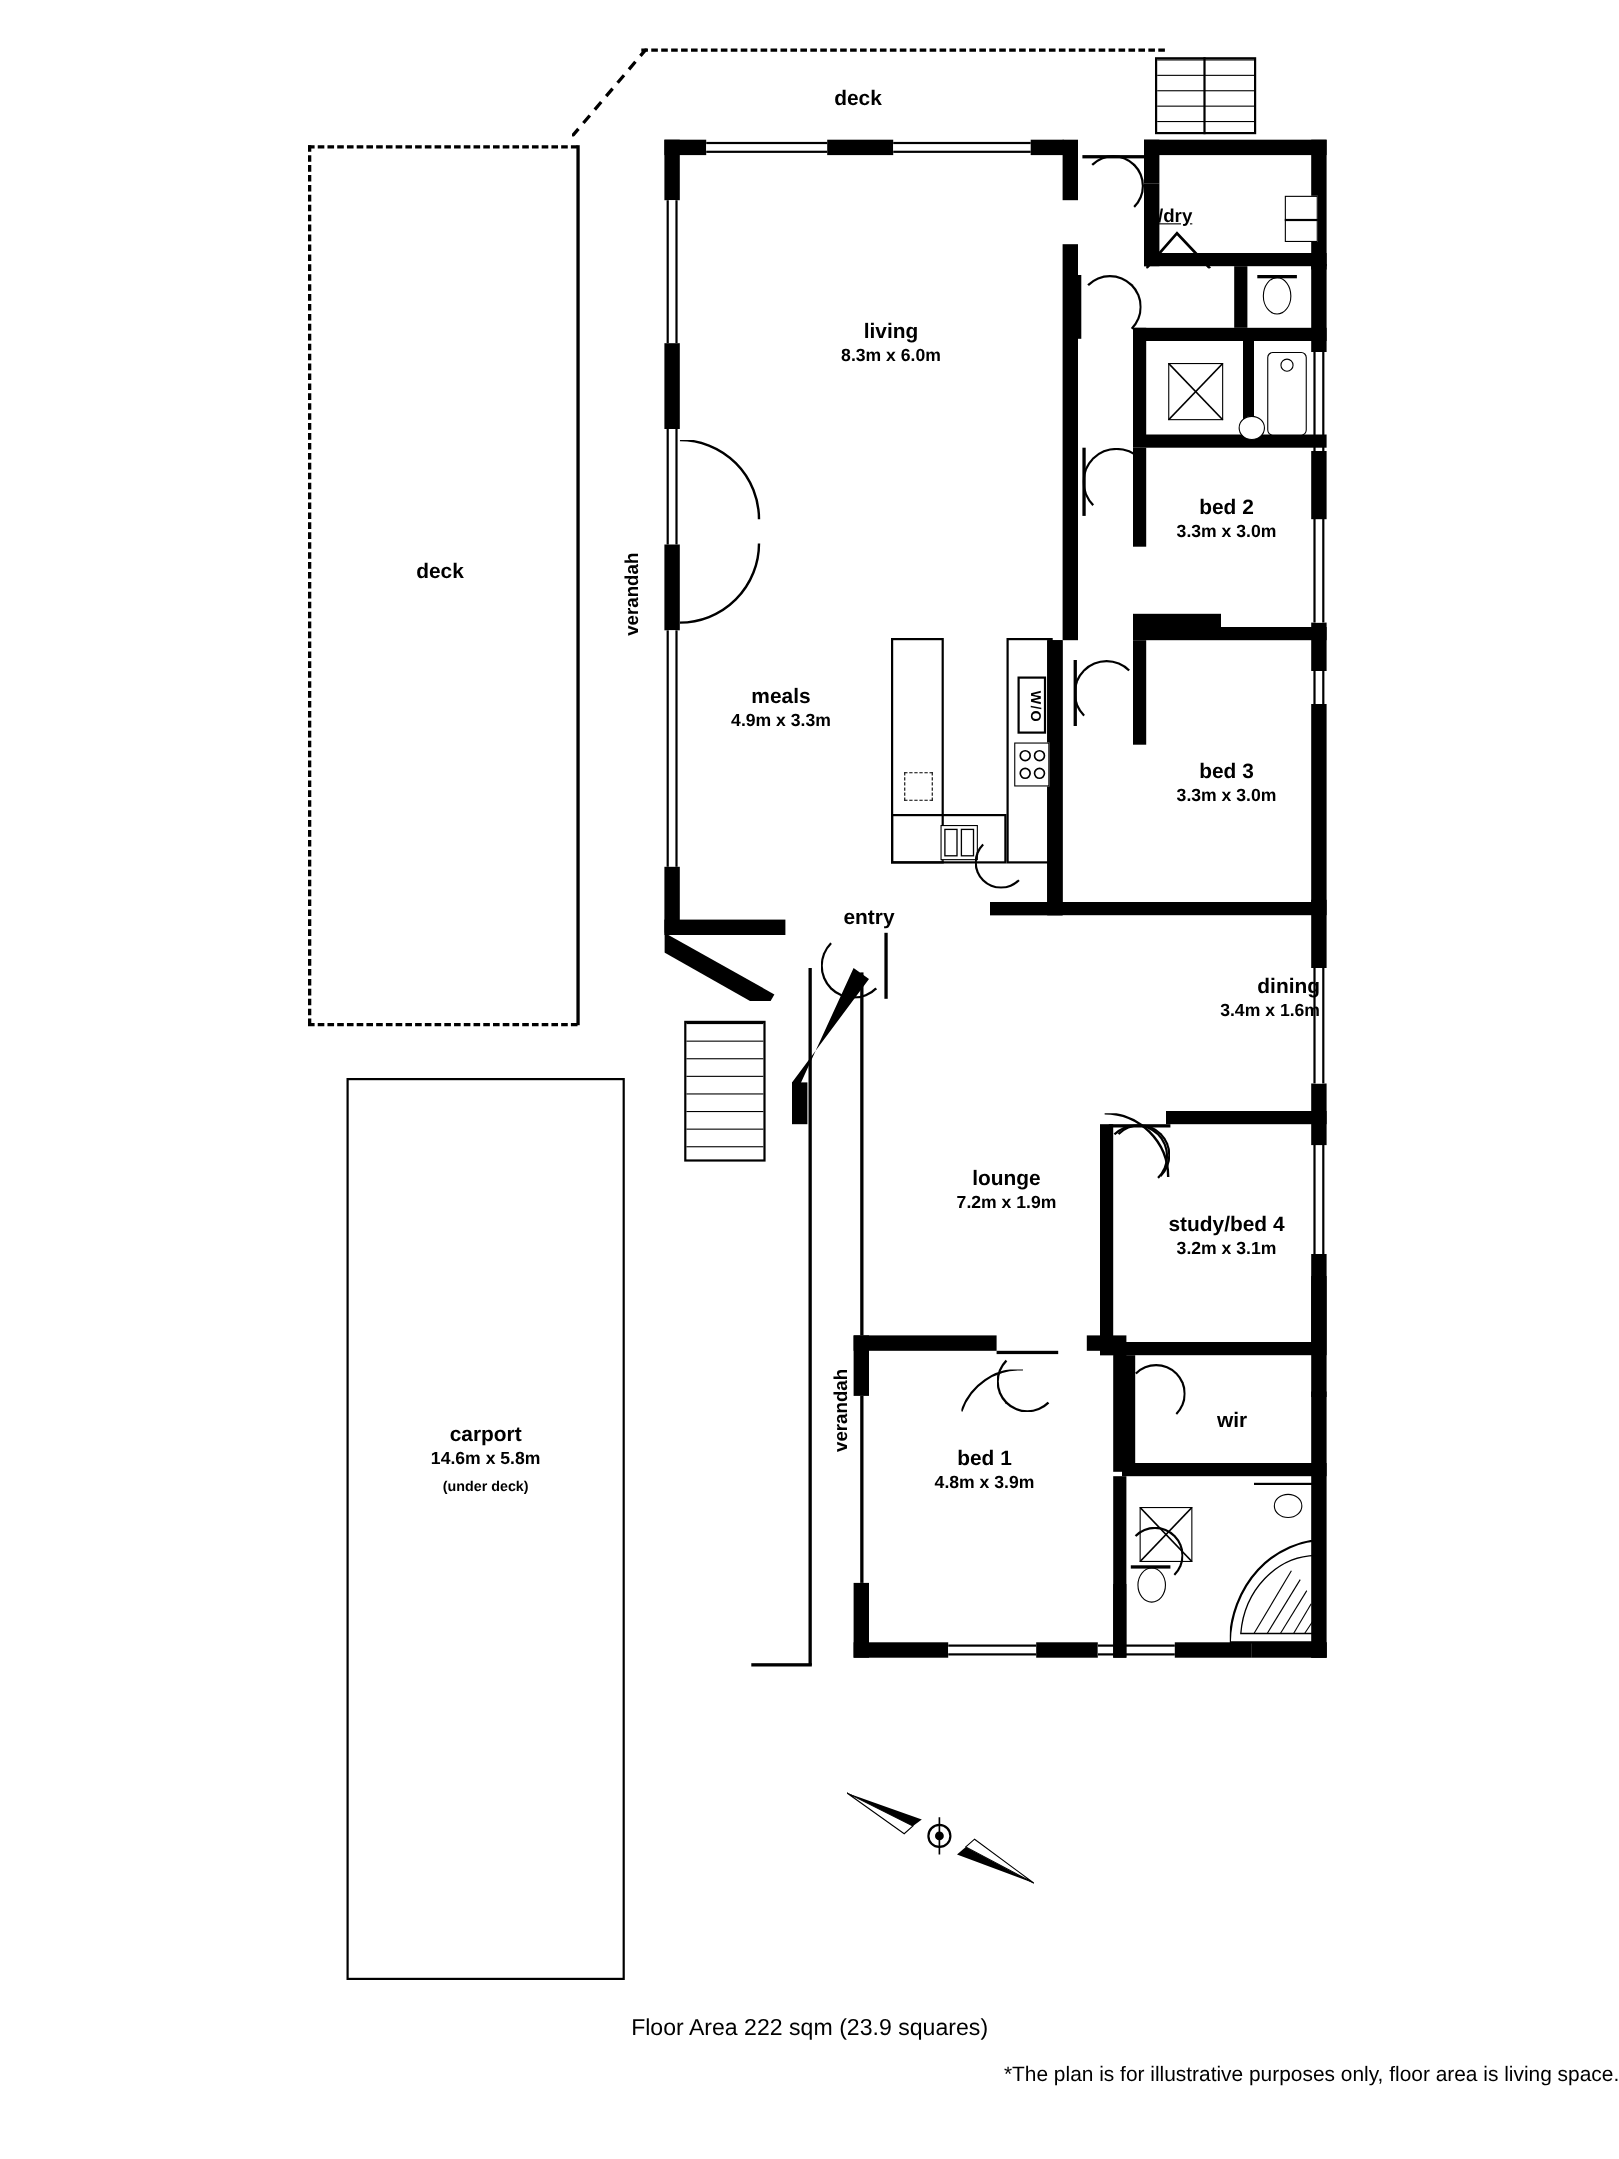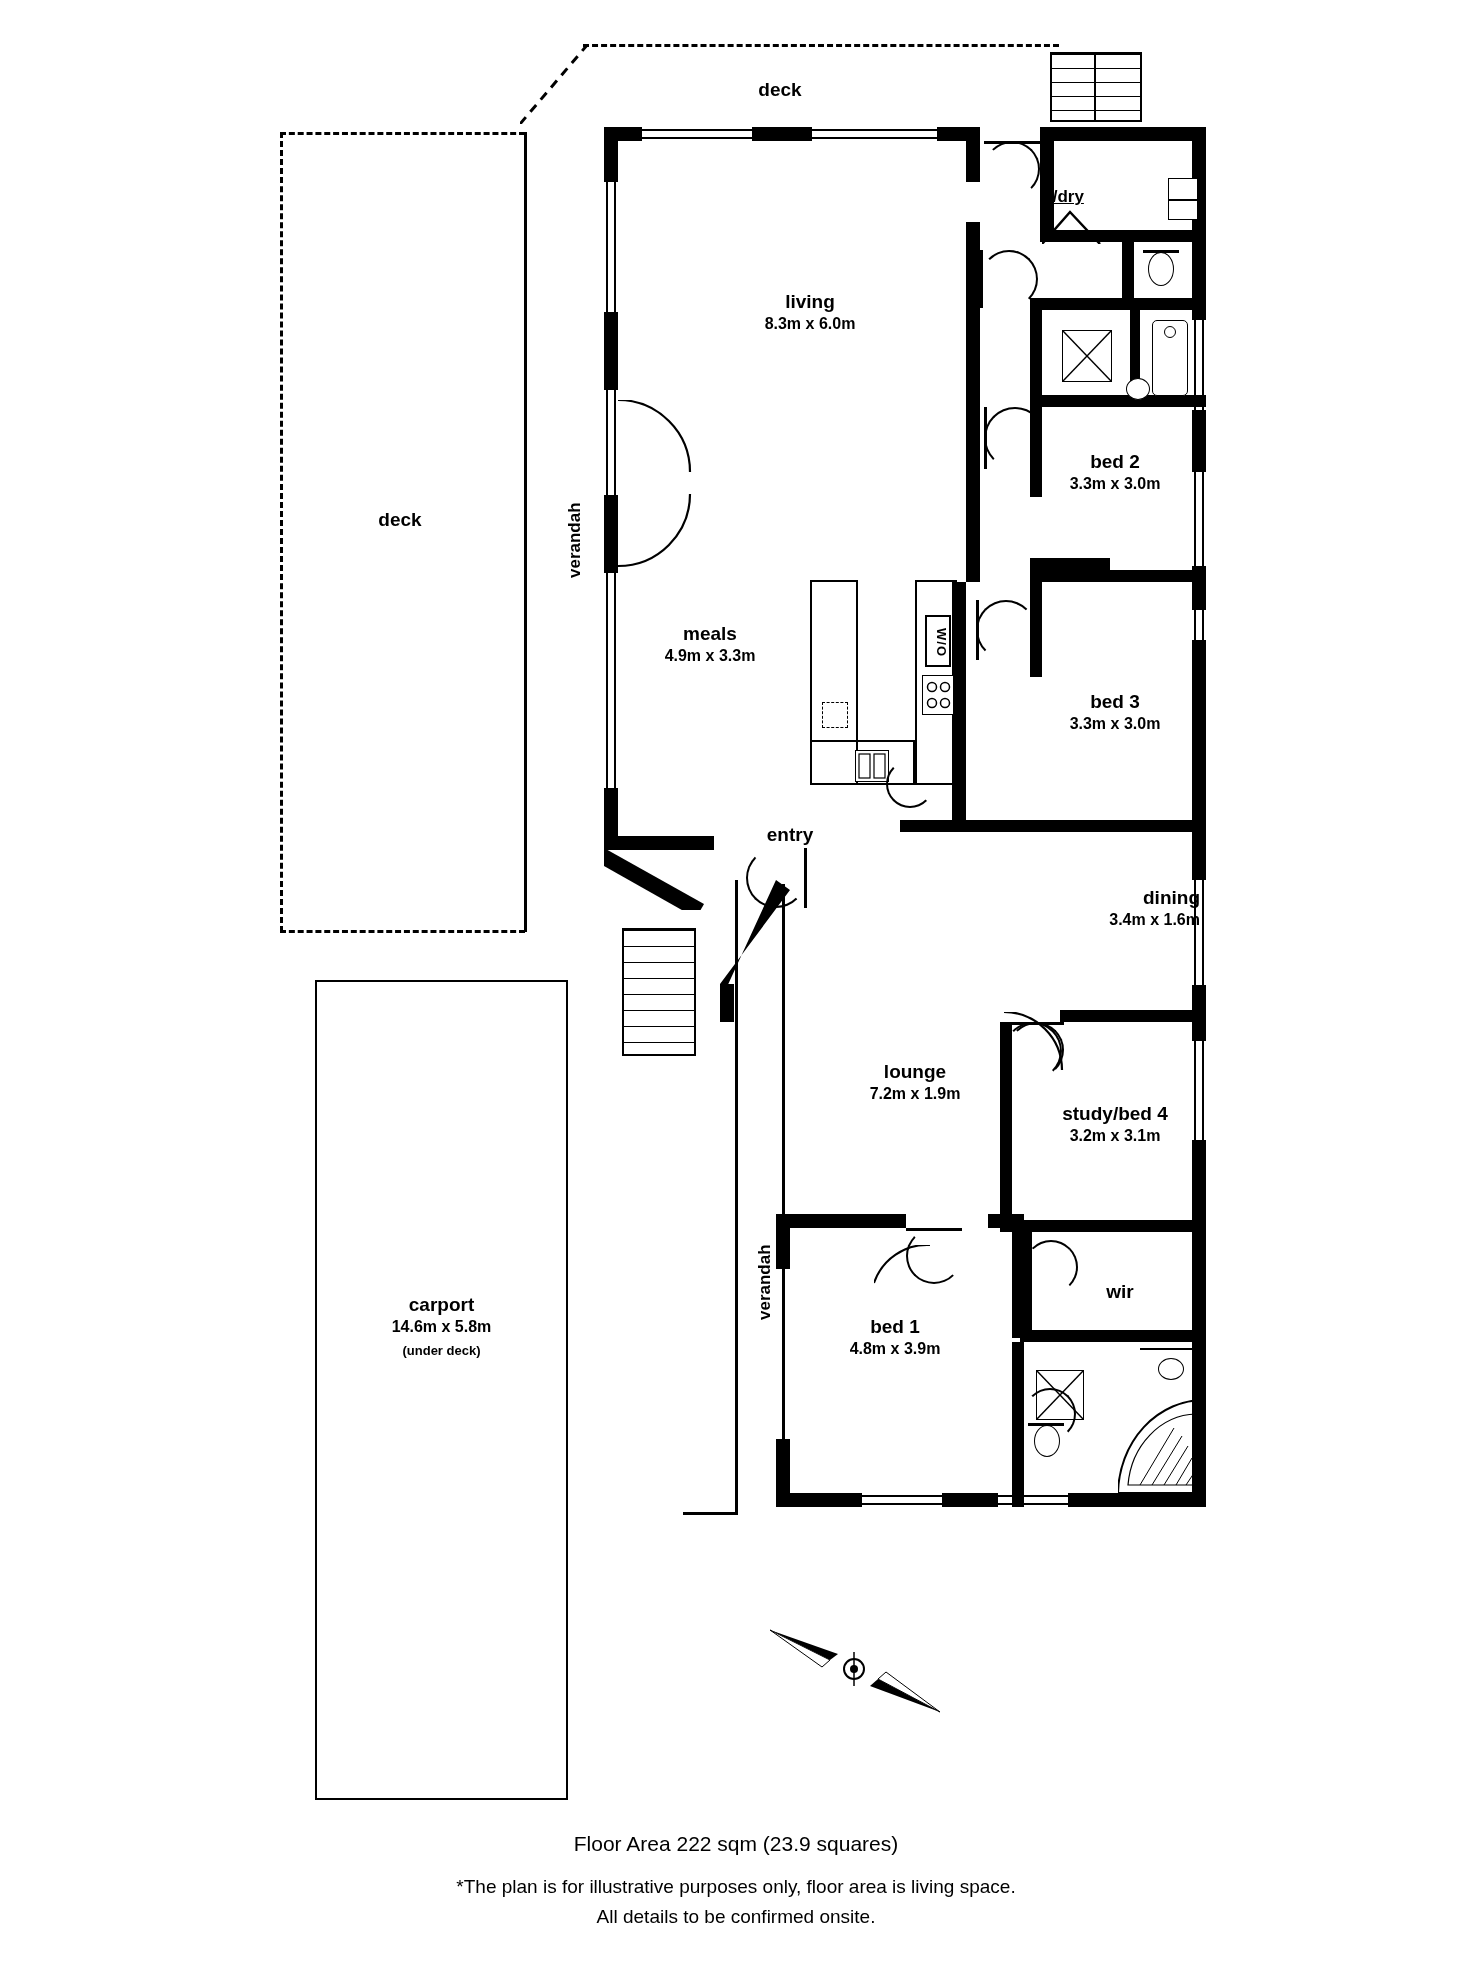--- a/index.html
+++ b/index.html
@@ -64,21 +64,21 @@
     transform-origin: 0 0;
     transform: rotate(-90deg);
   }
   .footer {
     position: absolute;
     width: 100%;
     text-align: center;
     font-weight: normal;
   }
   .footer-title { font-size: 21px; }
-  .footer-note { font-size: 19px; line-height: 30px; }
+  .footer-note { font-size: 19px; line-height: 30px; text-align: right; }
   .doorarc {
     position: absolute;
     border: 2px solid #000000;
     border-radius: 50%;
     box-sizing: border-box;
   }
   .fixture {
     position: absolute;
     border: 1.5px solid #000000;
     box-sizing: border-box;
@@ -462,15 +462,14 @@
       <polygon points="170,100 100,74 108,67" fill="#000"></polygon>
       <polygon points="170,100 108,67 116,60" fill="#ffffff" stroke="#000" stroke-width="1"></polygon>
       <circle cx="84" cy="57" r="10" fill="none" stroke="#000" stroke-width="2"></circle>
       <circle cx="84" cy="57" r="4" fill="#000"></circle>
       <line x1="84" y1="40" x2="84" y2="74" stroke="#000" stroke-width="1.5"></line>
     </svg>
   </div>
 
   <div class="footer footer-title" style="top:1832px;">Floor Area 222 sqm (23.9 squares)</div>
   <div class="footer footer-note" style="top:1872px;">*The plan is for illustrative purposes only, floor area is living space.</div>
-  <div class="footer footer-note" style="top:1902px;">All details to be confirmed onsite.</div>
 
 </div>
 
 </body></html>

